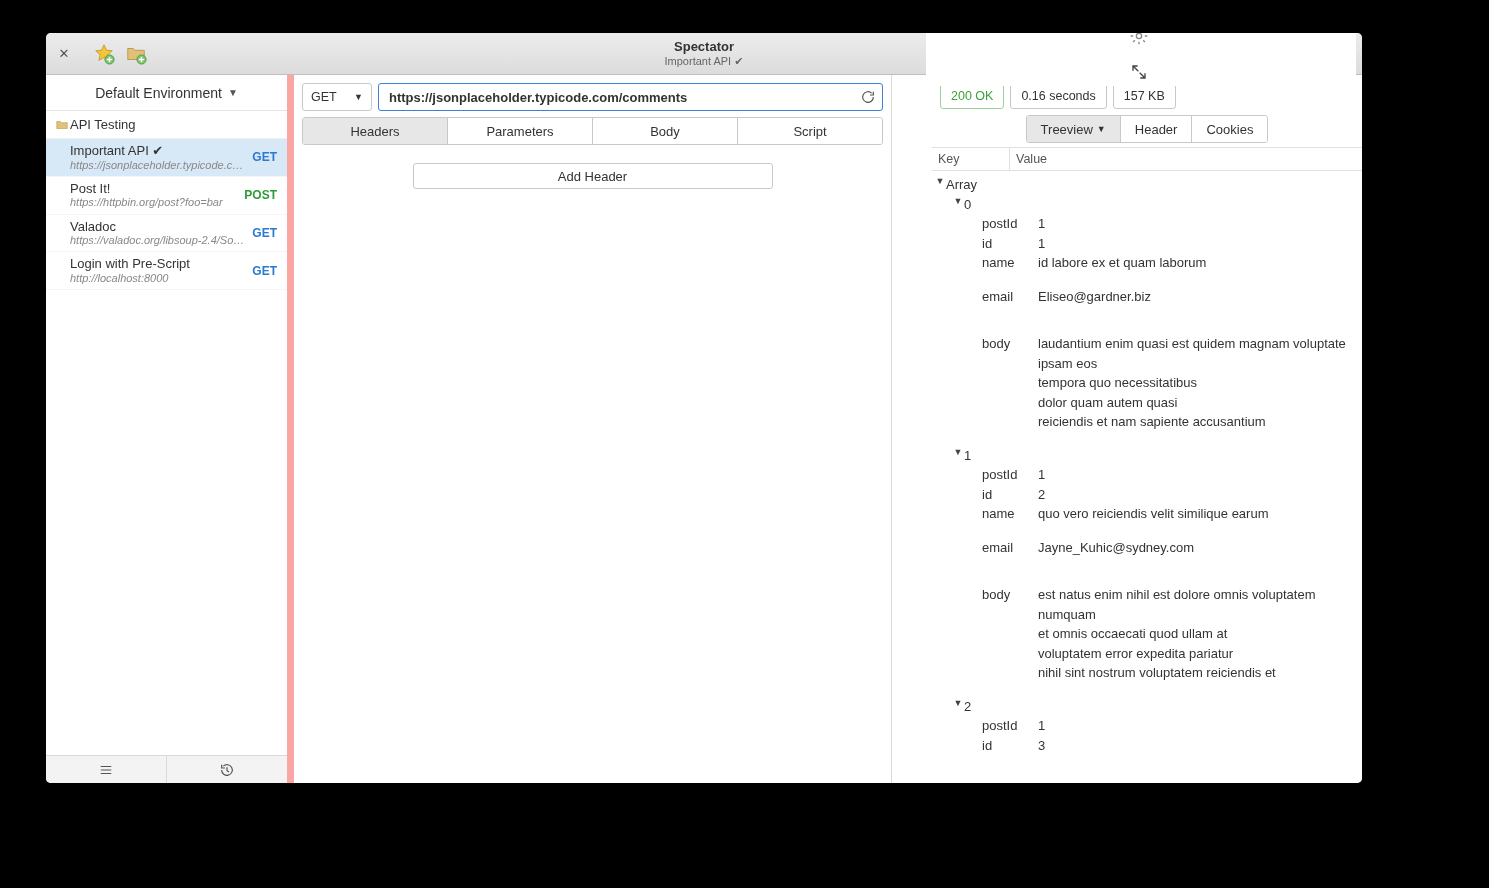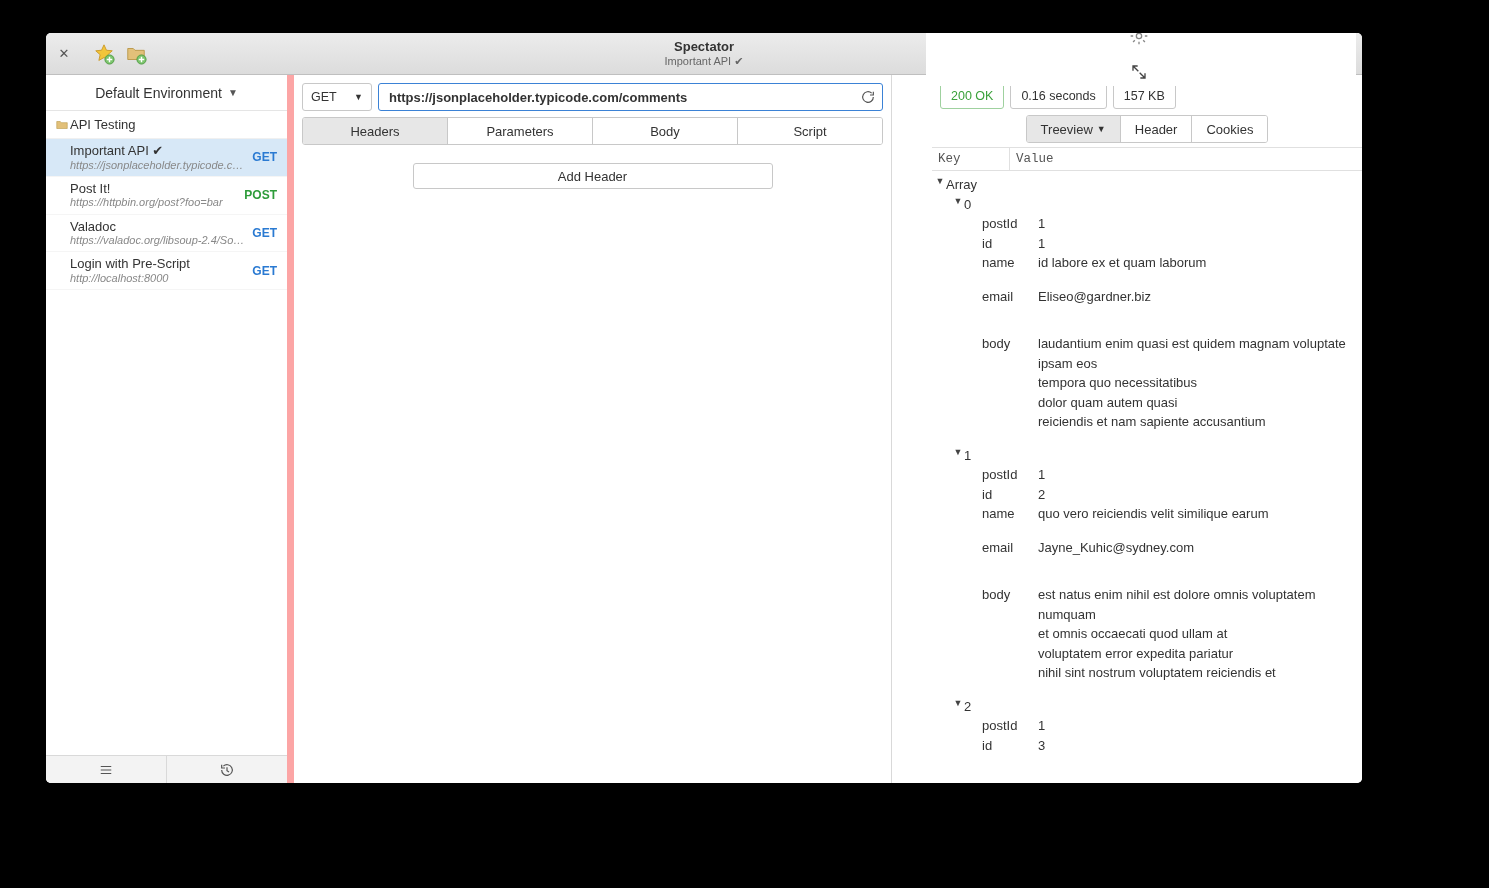--- a/index.html
+++ b/index.html
@@ -178,21 +178,21 @@
     height:26px; padding:0 14px; display:flex; align-items:center; gap:4px;
     font-size:13px; cursor:pointer; background:#fff;
     border-right:1px solid #c8c8c8;
   }
   .viewtabs .tab:last-child{ border-right:none;}
   .viewtabs .tab.active { background:#e7e7e7;}
   .kvhead {
     display:flex; border-top:1px solid #e0e0e0; border-bottom:1px solid #e0e0e0;
     font-size:12.5px; color:#555;
   }
-  .kvhead div { padding:4px 6px;font-family:Liberation Mono, monospace; }
+  .kvhead div { padding:4px 6px; }
   .kvhead .k { width:78px; border-right:1px solid #e0e0e0;}
   .kvhead .v { flex:1; }
   .treeview {
     flex:1; overflow:auto; font-size:13px; color:#333;
     padding:4px 2px 8px;
   }
   .node { line-height:1.5; }
   .trow { display:flex; align-items:flex-start; }
   .ind { display:inline-block; }
   .tw { width:12px; font-size:9px; color:#444; cursor:pointer; text-align:center; }

